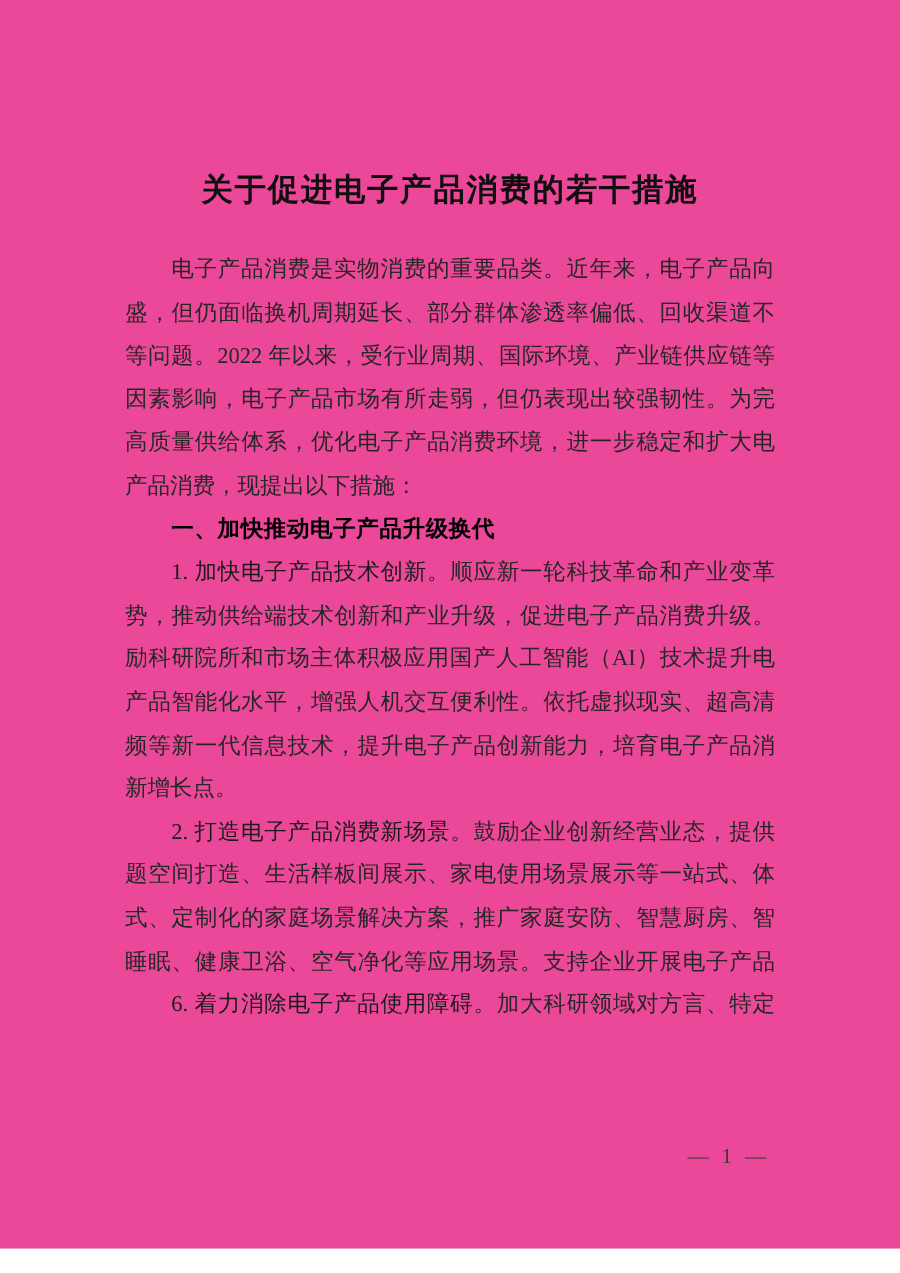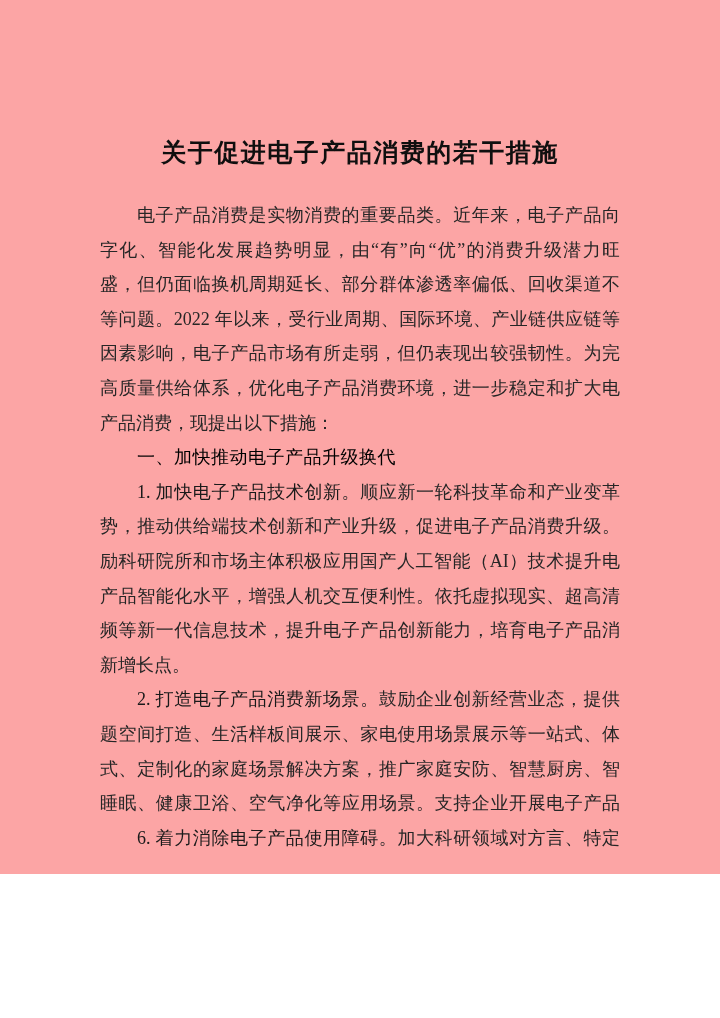--- a/index.html
+++ b/index.html
@@ -3,22 +3,22 @@
 <meta charset="utf-8">
 <style>
   html, body {
     margin: 0;
     padding: 0;
     background: #ffffff;
   }
   .page {
     position: relative;
     width: 720px;
-    height: 874px;
-    background: #fca5a5;
+    height: 999px;
+    background: #ec4899;
     color: #262626;
     font-family: "Liberation Serif", "DejaVu Serif", serif;
     overflow: hidden;
   }
   .doc-title {
     position: absolute;
     top: 121px;
     left: 0;
     width: 720px;
     text-align: center;
@@ -44,21 +44,21 @@
     color: #262626;
   }
   .ln.short {
     text-align-last: left;
   }
   .ln.indent {
     text-indent: 37px;
   }
   .ln.heading {
     font-family: "Liberation Sans", "DejaVu Sans", sans-serif;
-    font-weight: normal;
+    font-weight: bold;
     color: #000000;
     letter-spacing: 0.5px;
   }
   .lead {
     font-weight: normal;
     color: #1a1a1a;
   }
   .page-number {
     position: absolute;
     top: 913px;
@@ -72,21 +72,20 @@
 </head>
 <body>
 
 <div class="page">
 
   <h1 class="doc-title">关于促进电子产品消费的若干措施</h1>
 
   <div class="body-text">
 
     <div class="ln indent">电子产品消费是实物消费的重要品类。近年来，电子产品向数</div>
-    <div class="ln">字化、智能化发展趋势明显，由“有”向“优”的消费升级潜力旺</div>
     <div class="ln">盛，但仍面临换机周期延长、部分群体渗透率偏低、回收渠道不畅</div>
     <div class="ln">等问题。2022 年以来，受行业周期、国际环境、产业链供应链等多</div>
     <div class="ln">因素影响，电子产品市场有所走弱，但仍表现出较强韧性。为完善</div>
     <div class="ln">高质量供给体系，优化电子产品消费环境，进一步稳定和扩大电子</div>
     <div class="ln short indent-none">产品消费，现提出以下措施：</div>
 
     <div class="ln short indent heading">一、加快推动电子产品升级换代</div>
 
     <div class="ln indent"><span class="lead">1. 加快电子产品技术创新</span><span>。顺应新一轮科技革命和产业变革趋</span></div>
     <div class="ln">势，推动供给端技术创新和产业升级，促进电子产品消费升级。鼓</div>

